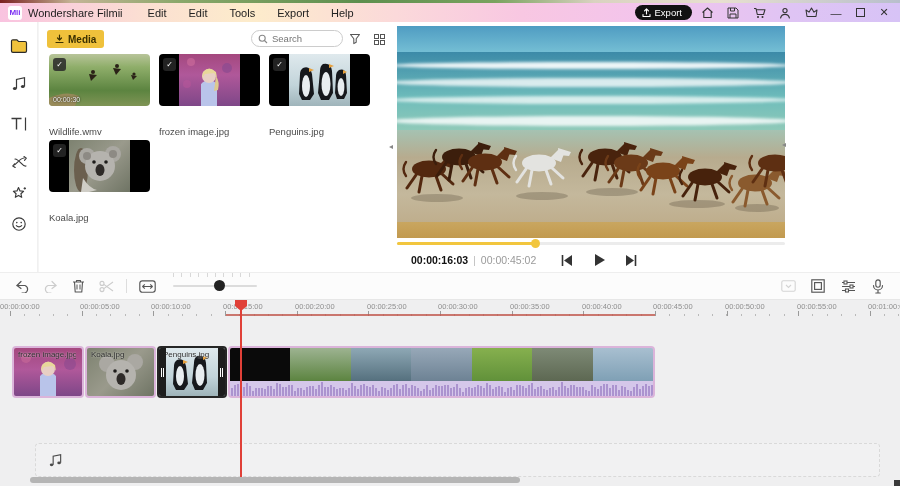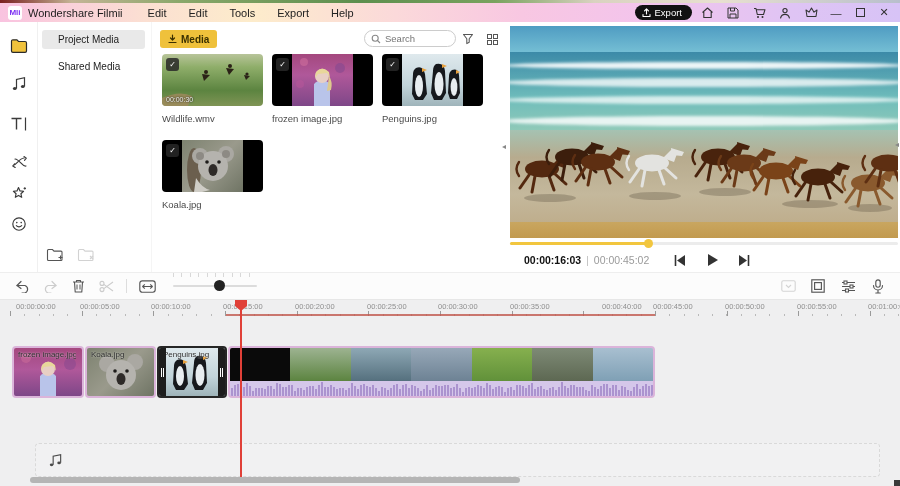--- a/index.html
+++ b/index.html
@@ -43,21 +43,21 @@
     display:flex; align-items:center; padding:0 6px; gap:4px; }
   .search-box input { border:none; outline:none; width:60px; font-size:9.5px; color:#555; background:transparent; font-family:"Liberation Sans",sans-serif; }
   .lib-ic { position:absolute; top:9px; width:16px; height:16px; display:flex; align-items:center; justify-content:center; }
 
   .card { position:absolute; width:101px; }
   .thumb { position:relative; width:101px; height:52px; border-radius:4px; overflow:hidden; background:#000; }
   .thumb .inner { position:absolute; top:0; bottom:0; left:20px; right:20px; }
   .check { position:absolute; top:4px; left:4px; width:13px; height:13px; background:rgba(40,40,40,.85);
     border-radius:3px; color:#fff; font-size:8px; display:flex; align-items:center; justify-content:center; z-index:3; }
   .dur { position:absolute; bottom:3px; left:4px; color:#eee; font-size:7px; text-shadow:0 0 2px #000; z-index:3; }
-  .fname { margin-top:7px; font-size:9.5px; color:#4a4a4a; white-space:nowrap; overflow:hidden; }
+  .fname { margin-top:20px; font-size:9.5px; color:#4a4a4a; white-space:nowrap; overflow:hidden; }
 
   .collapse { position:absolute; font-size:8px; color:#888; top:120px; }
 
   
   .preview { width:392px; height:100%; position:relative; background:#fff; }
   .canvas { position:absolute; left:2px; top:4px; width:388px; height:212px; overflow:hidden; background:#9db6c0; }
   .sky { position:absolute; top:0; left:0; right:0; height:26px; background:linear-gradient(180deg,#4f9cc2,#74bed4); }
   .sea { position:absolute; top:26px; left:0; right:0; height:78px; background:linear-gradient(180deg,#3c8aa8,#6fbdbb 60%,#8fc9b8); }
   .wave { position:absolute; left:-10px; right:-10px; background:rgba(255,255,255,.9); border-radius:50%; filter:blur(1.5px); }
   .sand { position:absolute; top:104px; left:0; right:0; height:92px; background:linear-gradient(180deg,#a5c2b2,#b7ab8e 30%,#c4b89c 70%,#bfae8d); }
@@ -221,38 +221,20 @@
       <div class="ric" style="top:192px">
         <svg width="16" height="16" viewBox="0 0 16 16">
             <circle cx="8" cy="8" r="6.2" stroke="#3a3a3a" stroke-width="1.15" fill="none"></circle>
             <circle cx="5.8" cy="6.6" r=".8" fill="#3a3a3a"></circle>
             <circle cx="10.2" cy="6.6" r=".8" fill="#3a3a3a"></circle>
             <path d="M5.3 9.6c1.6 1.7 3.8 1.7 5.4 0" stroke="#3a3a3a" stroke-width="1.1" fill="none" stroke-linecap="round"></path>
           </svg>
       </div>
     </div>
 
-    <div class="mediapanel">
-      <div class="mp-tab sel">Project Media</div>
-      <div class="mp-tab">Shared Media</div>
-      <div class="mp-bottom">
-        <span>
-            <svg width="19" height="17" viewBox="0 0 19 17">
-              <path d="M1.5 3.5c0-.6.4-1 1-1h4l1.5 1.6h7c.6 0 1 .4 1 1v7.4c0 .6-.4 1-1 1h-12.5c-.6 0-1-.4-1-1z" stroke="#555" stroke-width="1.1" fill="none"></path>
-              <path d="M12.5 10.5h4M14.5 8.5v4" stroke="#555" stroke-width="1.1"></path>
-            </svg>
-          </span>
-        <span>
-            <svg width="19" height="17" viewBox="0 0 19 17">
-              <path d="M1.5 3.5c0-.6.4-1 1-1h4l1.5 1.6h7c.6 0 1 .4 1 1v7.4c0 .6-.4 1-1 1h-12.5c-.6 0-1-.4-1-1z" stroke="#d2d2d2" stroke-width="1.1" fill="none"></path>
-              <path d="M13 9l3 3M16 9l-3 3" stroke="#d2d2d2" stroke-width="1.1"></path>
-            </svg>
-          </span>
-      </div>
-    </div>
 
     <div class="library">
       <div class="import-btn">
         <svg width="9" height="10" viewBox="0 0 9 10">
             <path d="M4.5 1v5M2.5 4L4.5 6l2-2M1 8.5h7" stroke="#3a3000" stroke-width="1.2" fill="none" stroke-linecap="round" stroke-linejoin="round"></path>
           </svg>
         <span>Media</span>
       </div>
       <div class="search-box">
         <svg width="10" height="10" viewBox="0 0 10 10">
@@ -500,29 +482,29 @@
           <svg width="12" height="15" viewBox="0 0 12 15">
             <rect x="3.8" y="0.8" width="4.4" height="7.4" rx="2.2" stroke="#555" stroke-width="1.15" fill="none"></rect>
             <path d="M1.5 6.5a4.5 4.5 0 0 0 9 0M6 11v3M3.8 14h4.4" stroke="#555" stroke-width="1.15" fill="none" stroke-linecap="round"></path>
           </svg>
         </div>
     </div>
   </div>
 
   <div class="timeline">
     <div class="ruler">
-      <span class="rlabel" style="left:16px">00:00:00:00</span>
+      <span class="rlabel" style="left:0">00:00:00:00</span>
       <span class="rlabel" style="left:80px">00:00:05:00</span>
       <span class="rlabel" style="left:151px">00:00:10:00</span>
       <span class="rlabel" style="left:223px">00:00:15:00</span>
       <span class="rlabel" style="left:295px">00:00:20:00</span>
       <span class="rlabel" style="left:367px">00:00:25:00</span>
       <span class="rlabel" style="left:438px">00:00:30:00</span>
       <span class="rlabel" style="left:510px">00:00:35:00</span>
-      <span class="rlabel" style="left:602px">00:00:40:00</span>
+      <span class="rlabel" style="left:582px">00:00:40:00</span>
       <span class="rlabel" style="left:653px">00:00:45:00</span>
       <span class="rlabel" style="left:725px">00:00:50:00</span>
       <span class="rlabel" style="left:797px">00:00:55:00</span>
       <span class="rlabel" style="left:868px">00:01:00:00</span>
       <div class="ruler-ticks-minor"></div>
       <div class="ruler-ticks-major"></div>
       <div class="red-span"></div>
     </div>
 
     <div class="clips">

